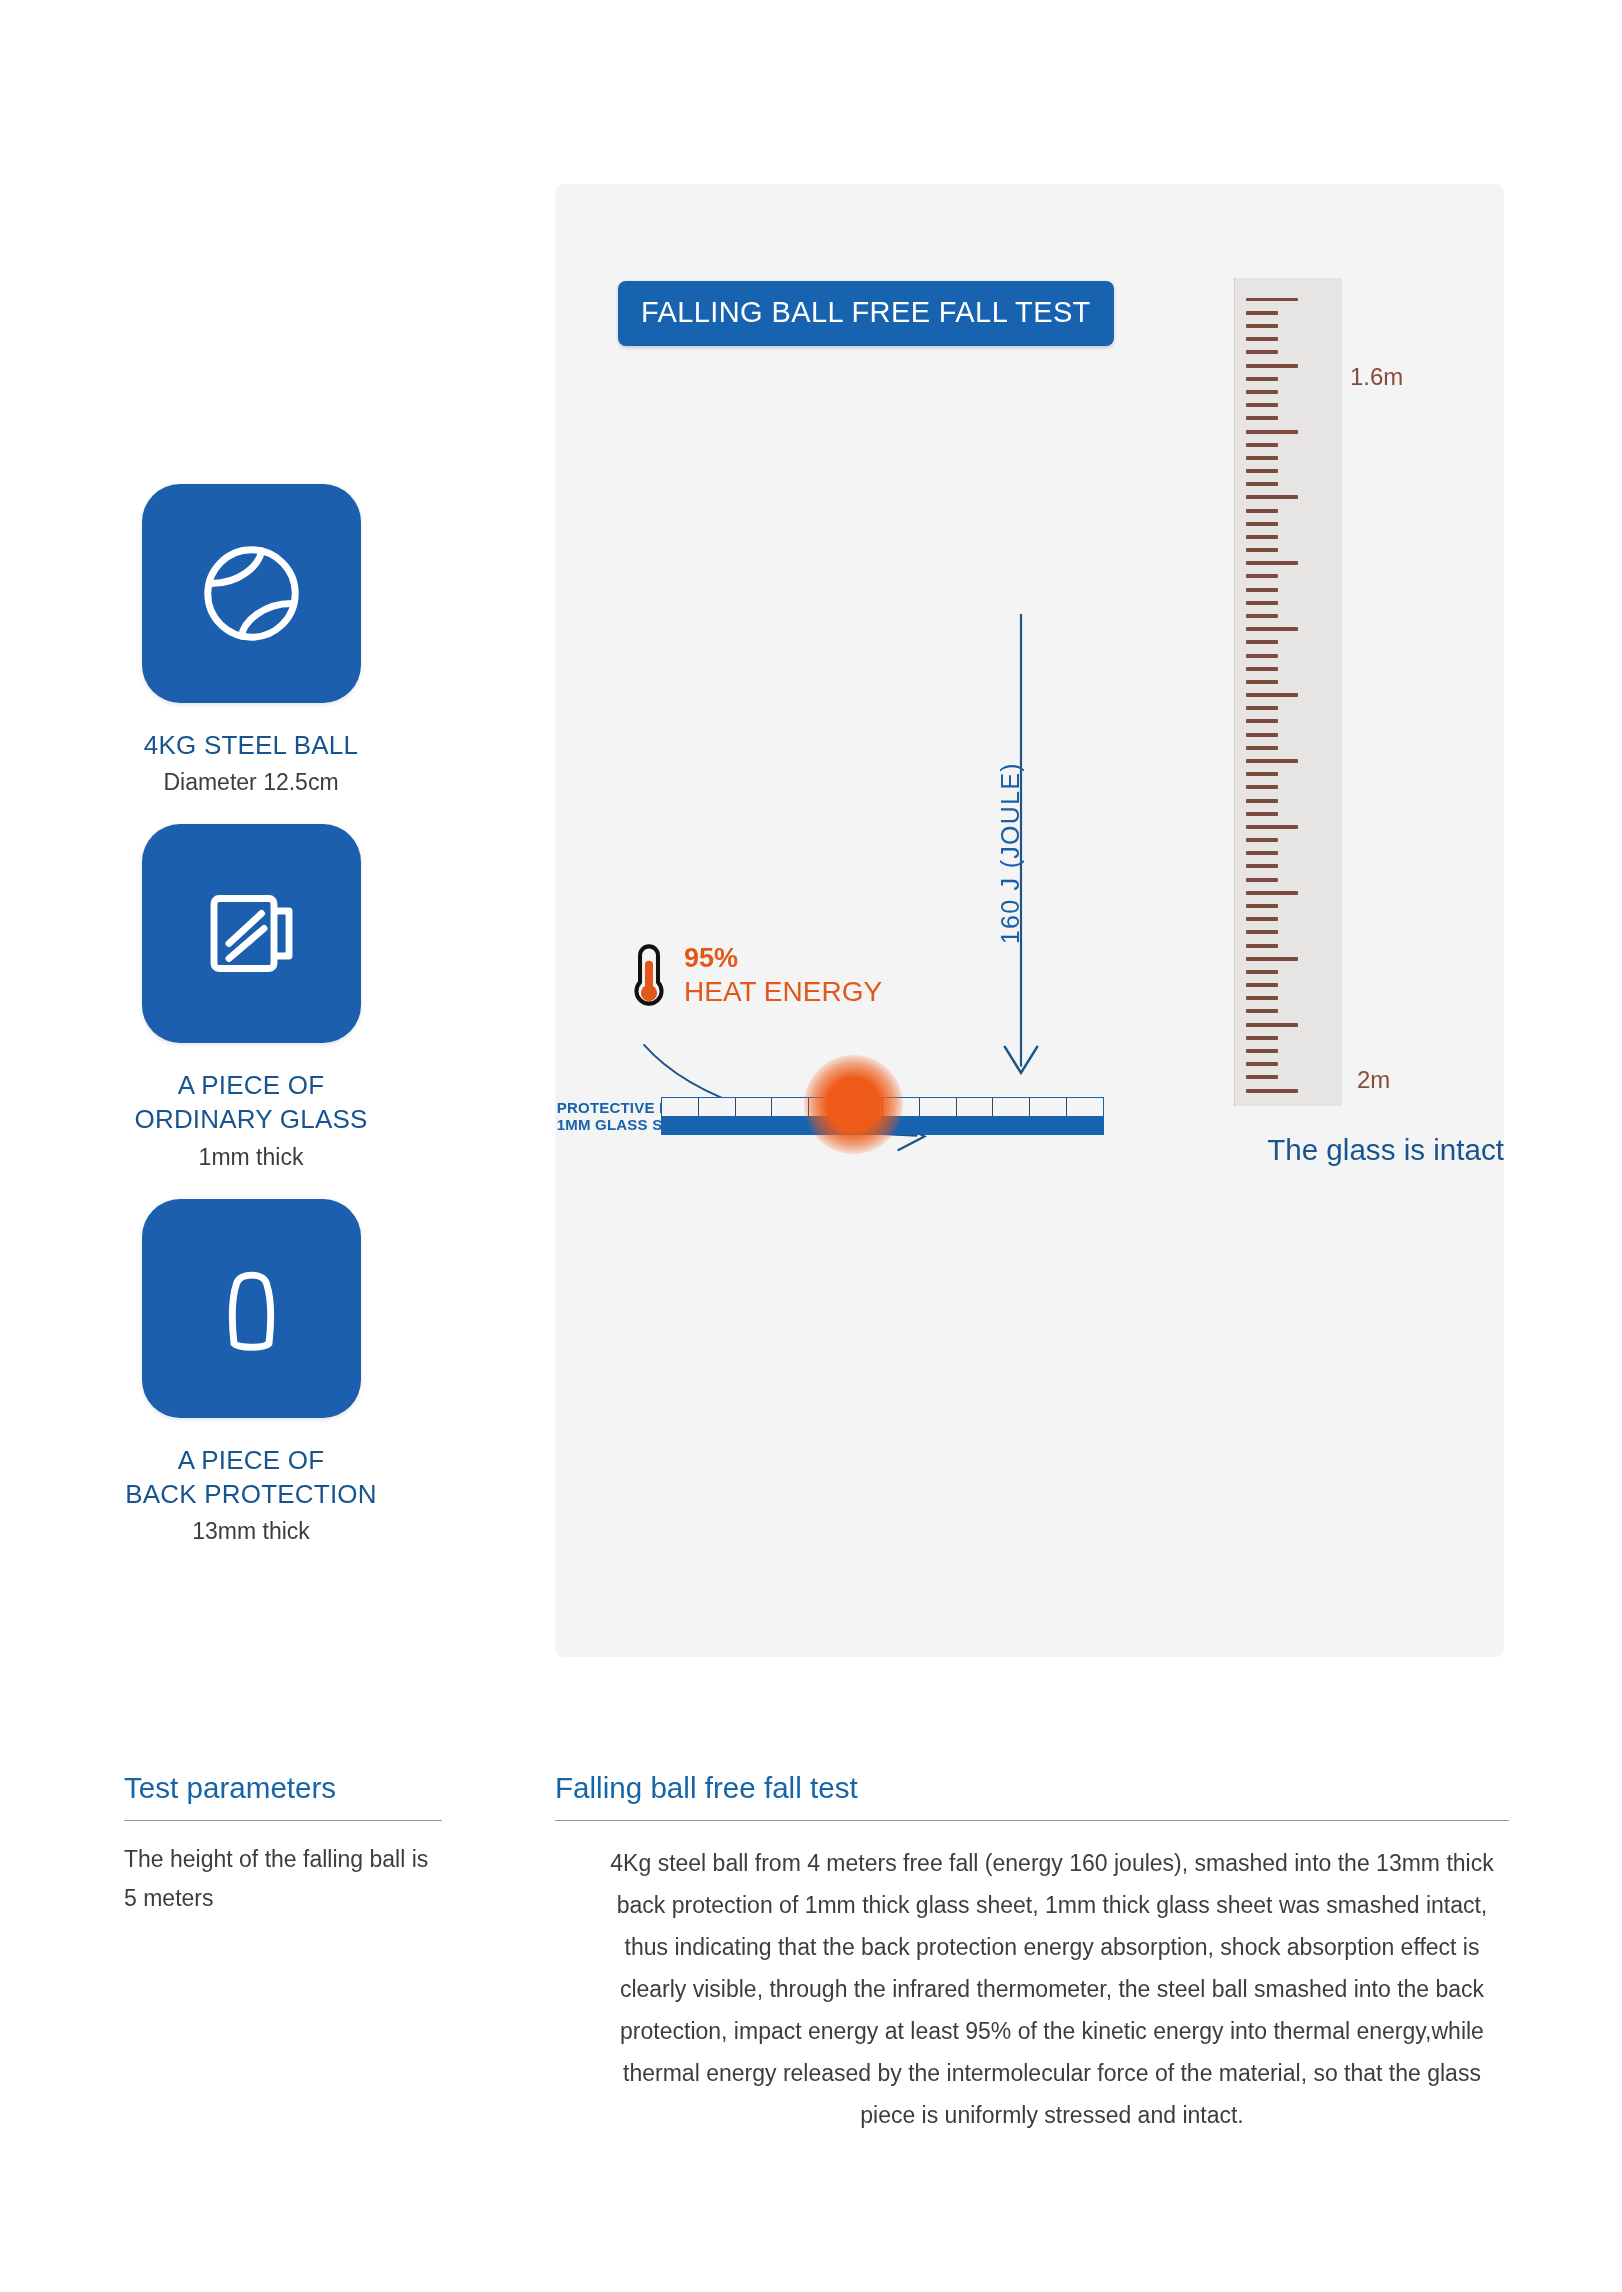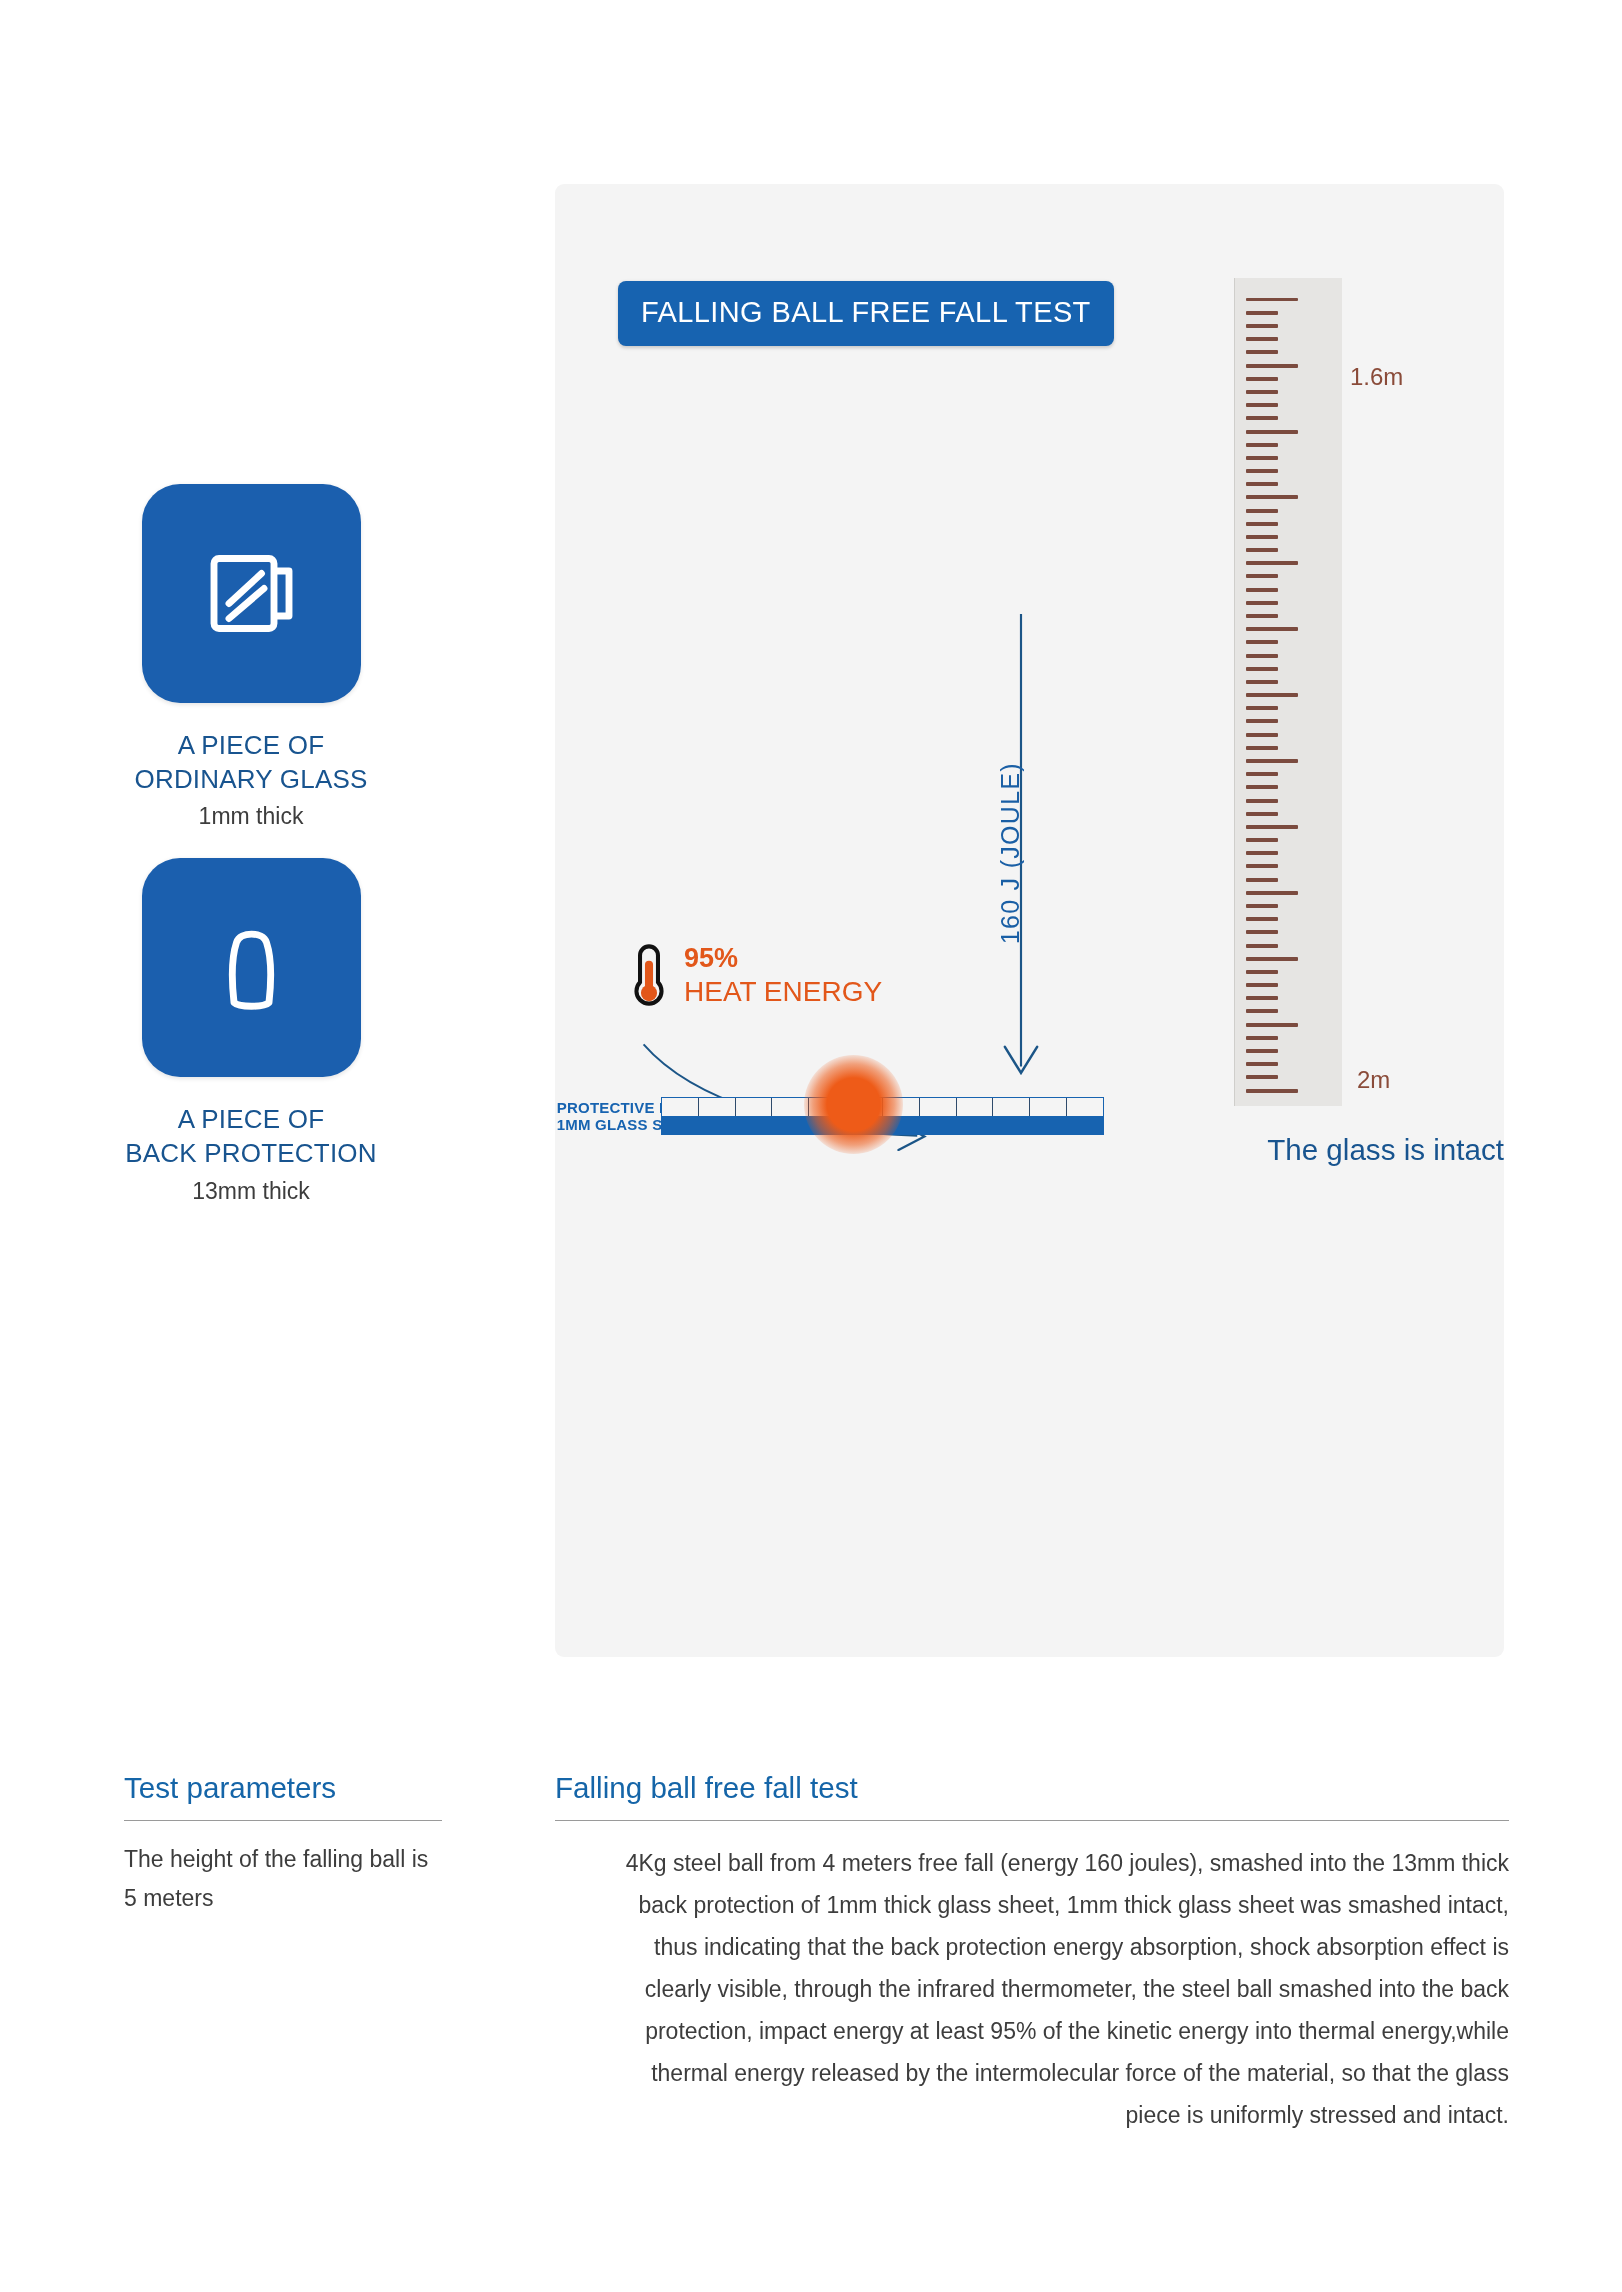--- a/index.html
+++ b/index.html
@@ -101,29 +101,40 @@
     position:absolute;left:795px;top:179px;color:#8A4B39;font-size:24px;
   }
   .ruler-bot-label{
     position:absolute;left:802px;top:882px;color:#8A4B39;font-size:24px;
   }
 
   
   .article{position:absolute;left:555px;top:1769px;width:954px;}
   .article-title{color:#1565A8;font-size:29.6px;line-height:38px;}
   .article-rule{height:0.9px;background:#9a9a9a;margin-top:12.5px;}
-  .article-body{margin-top:21.5px;color:#3d3d3d;font-size:23px;line-height:42px;text-align:right;margin-left:40px;}
+  .article-body{margin-top:21.5px;color:#3d3d3d;font-size:23px;line-height:42px;text-align:center;margin-left:40px;}
 </style>
 </head>
 <body>
 
 <div class="page">
 
   <div class="sidebar">
 
+    <div class="spec-card">
+      <div class="spec-icon">
+        <svg width="125" height="125" viewBox="0 0 100 100" fill="none" stroke="#ffffff" stroke-width="5.5">
+          <circle cx="50" cy="50" r="35"></circle>
+          <path d="M18 42 C40 42 56 28 58 16" stroke-linecap="round"></path>
+          <path d="M82 58 C60 58 44 72 42 84" stroke-linecap="round"></path>
+        </svg>
+      </div>
+      <div class="spec-title">4KG STEEL BALL</div>
+      <div class="spec-sub">Diameter 12.5cm</div>
+    </div>
 
     <div class="spec-card">
       <div class="spec-icon">
         <svg width="125" height="125" viewBox="0 0 100 100" fill="none" stroke="#ffffff" stroke-width="5.5">
           <rect x="20" y="22" width="48" height="56" rx="4"></rect>
           <path d="M68 32 L80 32 L80 68 L68 68" stroke-linejoin="round"></path>
           <line x1="32" y1="58" x2="58" y2="34" stroke-linecap="round"></line>
           <line x1="32" y1="70" x2="60" y2="46" stroke-linecap="round"></line>
         </svg>
       </div>

